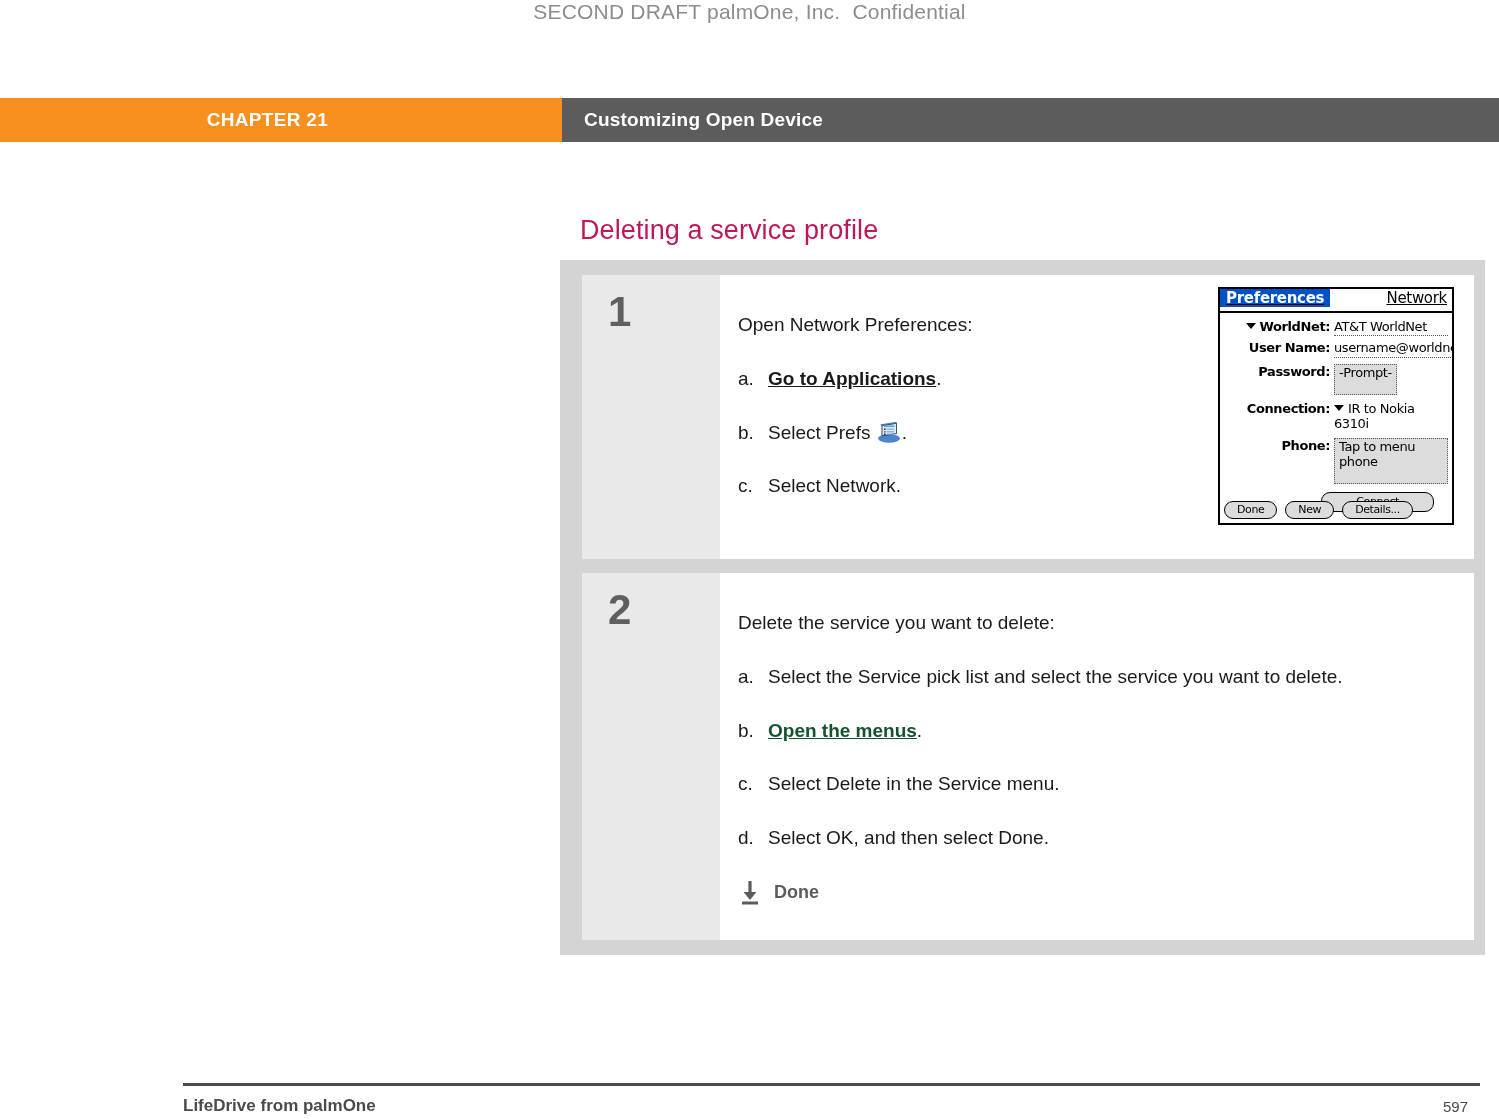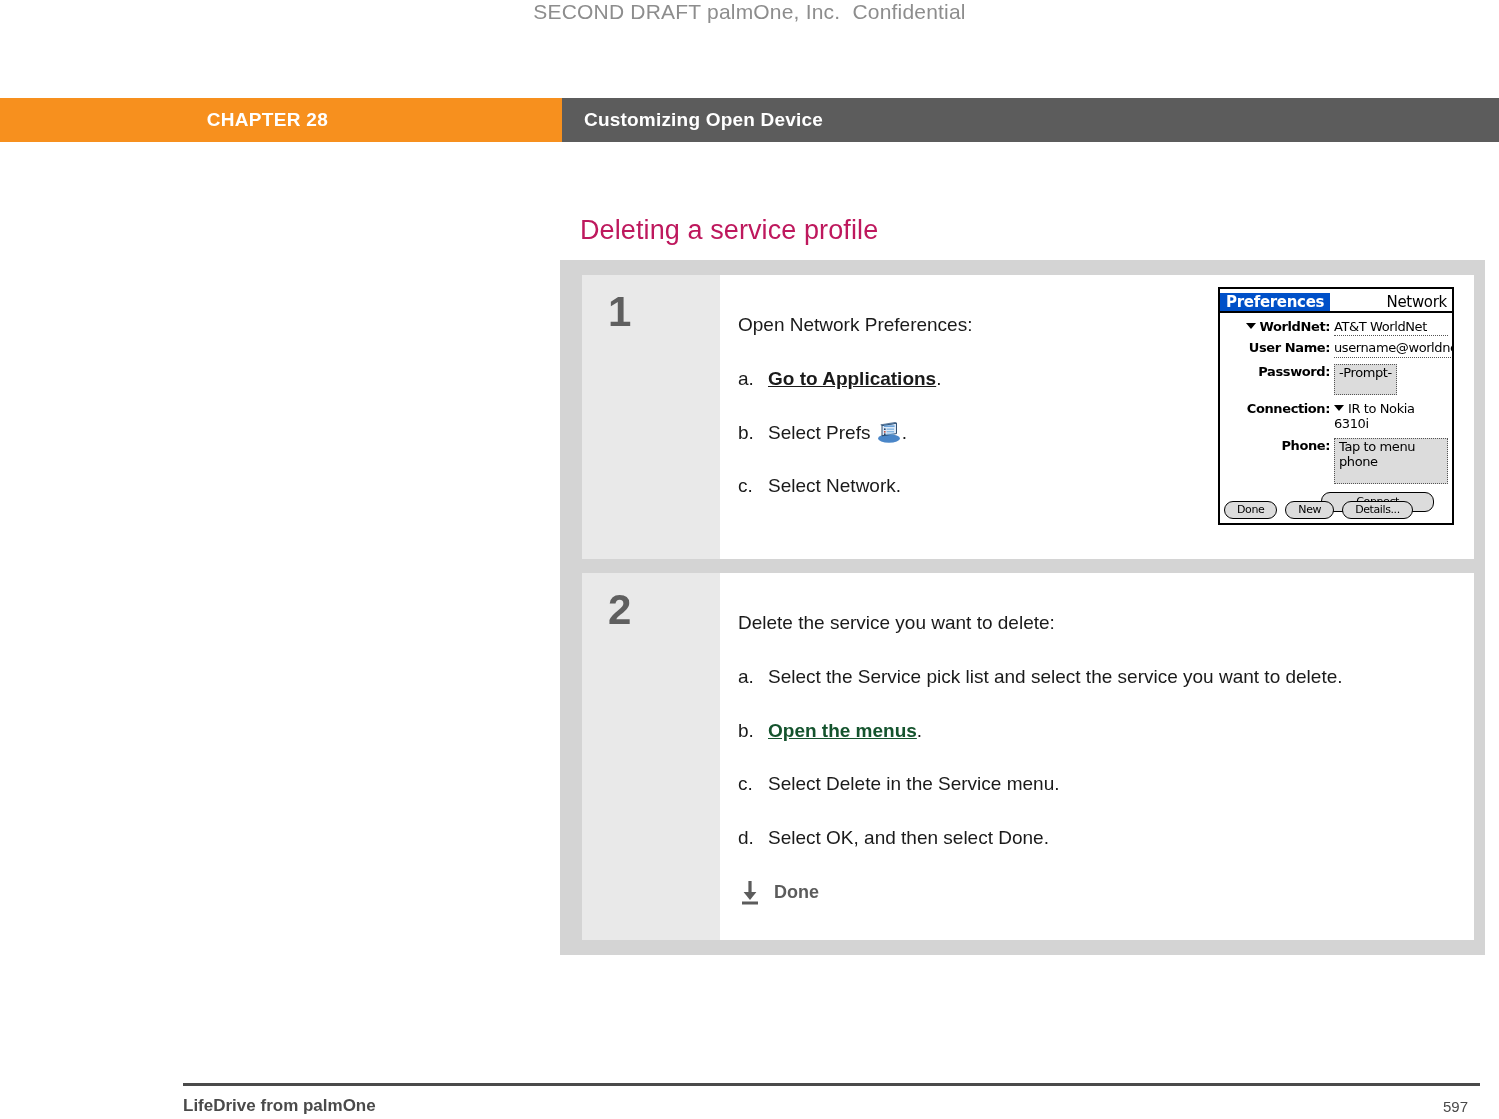--- a/index.html
+++ b/index.html
@@ -184,22 +184,23 @@
     border: 2px solid #000000;
     background: #ffffff;
     box-sizing: border-box;
     font-family: "DejaVu Sans", sans-serif;
     position: relative;
     overflow: hidden;
   }
   .palm-titlebar {
     height: 22px;
     display: flex;
-    align-items: flex-end;
+    align-items: flex-start;
     border-bottom: 2px solid #000000;
+    text-decoration: underline;
   }
   .palm-title-tab {
     background: #0050c8;
     color: #ffffff;
     font-size: 15px;
     font-weight: bold;
     padding: 0 6px;
     display: flex;
     align-items: center;
     letter-spacing: -0.3px;
@@ -308,21 +309,21 @@
     color: #4a4a4a;
   }
 </style>
 </head>
 <body>
 
 <div class="draft-line">SECOND DRAFT palmOne, Inc.  Confidential</div>
 
 <div class="header-bar">
   <div class="header-chapter">
-    <span>CHAPTER 28</span>
+    <span>CHAPTER 21</span>
   </div>
   <div class="header-section">
     <span>Customizing Open Device</span>
   </div>
 </div>
 
 <div class="section-title">Deleting a service profile</div>
 
 <div class="steps-wrap">
 

